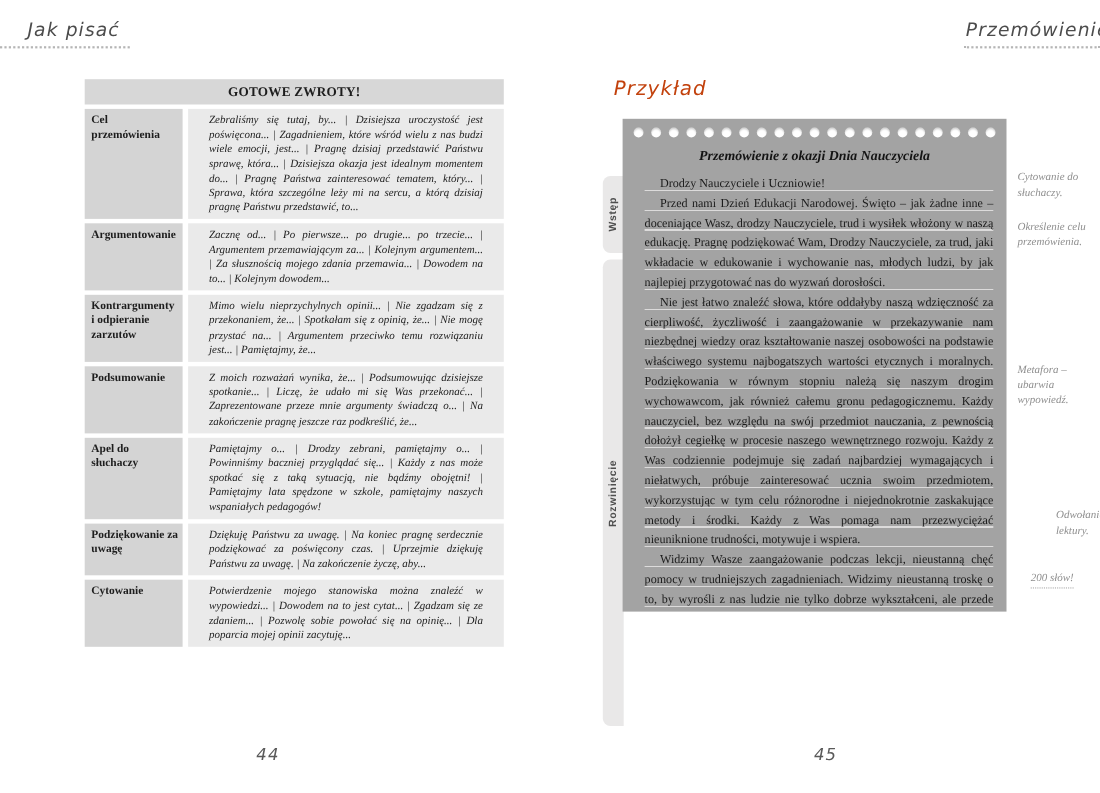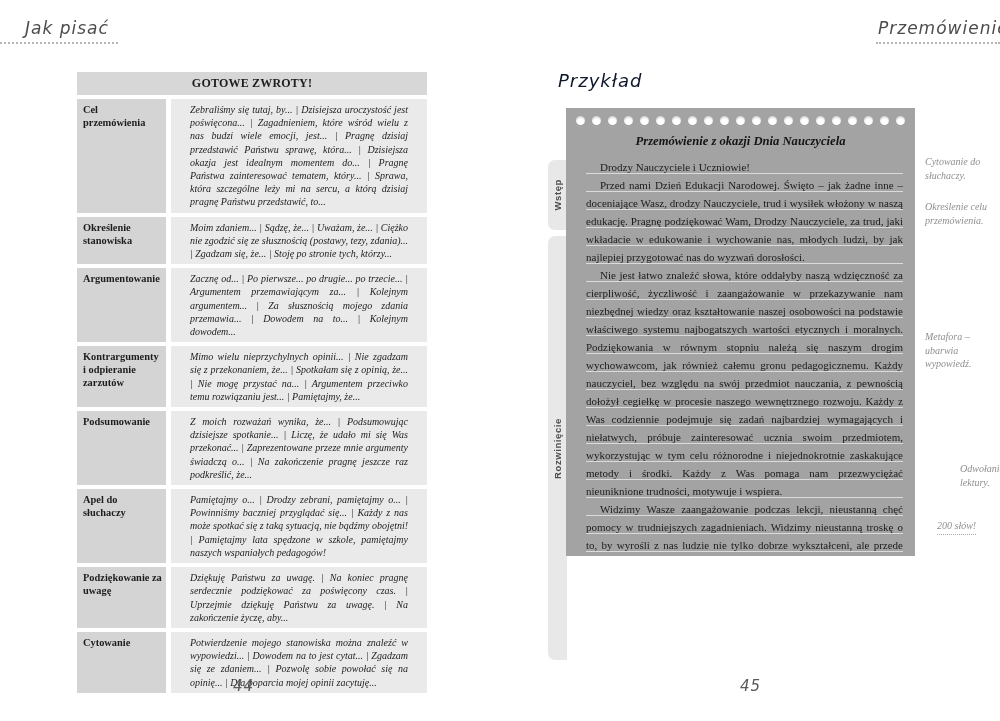--- a/index.html
+++ b/index.html
@@ -29,21 +29,21 @@
   .head-right {
     top: 18px; right: 0; width: 124px;
     padding: 0 10px 4px 2px;
     border-bottom: 2px dotted #b5b5b5;
     text-align: left;
   }
 
   
   .phrase-table {
     position: absolute;
-    left: 77px; top: 72px; width: 350px;
+    left: 77px; top: 72px; width: 381px;
   }
   .table-title {
     background: #d7d7d7;
     font-weight: bold;
     font-size: 12px;
     text-align: center;
     padding: 4px 0;
     margin-bottom: 4px;
     letter-spacing: 0.2px;
   }
@@ -80,21 +80,21 @@
   .pn-right { left: 740px; }
 
   
   .example-label {
     position: absolute;
     left: 558px; top: 70px;
     font-family: "DejaVu Sans", sans-serif;
     font-style: italic;
     font-size: 18px;
     letter-spacing: 1px;
-    color: #0f172a;
+    color: #c2410c;
   }
   .example-box {
     position: absolute;
     left: 566px; top: 108px;
     width: 349px; height: 448px;
     background: #a3a3a3;
     overflow: hidden;
     z-index: 2;
   }
   .perforations {
@@ -184,24 +184,20 @@
 </div>
 
 <div class="phrase-table">
   <div class="table-title">GOTOWE ZWROTY!</div>
   <div id="phrase-rows">
   <div class="trow">
     <div class="tlabel">Cel przemówienia</div>
     <div class="ttext">Zebraliśmy się tutaj, by... | Dzisiejsza uroczystość jest poświęcona... | Zagadnieniem, które wśród wielu z nas budzi wiele emocji, jest... | Pragnę dzisiaj przedstawić Państwu sprawę, która... | Dzisiejsza okazja jest idealnym momentem do... | Pragnę Państwa zainteresować tematem, który... | Sprawa, która szczególne leży mi na sercu, a którą dzisiaj pragnę Państwu przedstawić, to...</div>
   </div>
 
-  <div class="trow">
-    <div class="tlabel">Określenie stanowiska</div>
-    <div class="ttext">Moim zdaniem... | Sądzę, że... | Uważam, że... | Ciężko nie zgodzić się ze słusznością (postawy, tezy, zdania)... | Zgadzam się, że... | Stoję po stronie tych, którzy...</div>
-  </div>
 
   <div class="trow">
     <div class="tlabel">Argumentowanie</div>
     <div class="ttext">Zacznę od... | Po pierwsze... po drugie... po trzecie... | Argumentem przemawiającym za... | Kolejnym argumentem... | Za słusznością mojego zdania przemawia... | Dowodem na to... | Kolejnym dowodem...</div>
   </div>
 
   <div class="trow">
     <div class="tlabel">Kontrargumenty i odpieranie zarzutów</div>
     <div class="ttext">Mimo wielu nieprzychylnych opinii... | Nie zgadzam się z przekonaniem, że... | Spotkałam się z opinią, że... | Nie mogę przystać na... | Argumentem przeciwko temu rozwiązaniu jest... | Pamiętajmy, że...</div>
   </div>

